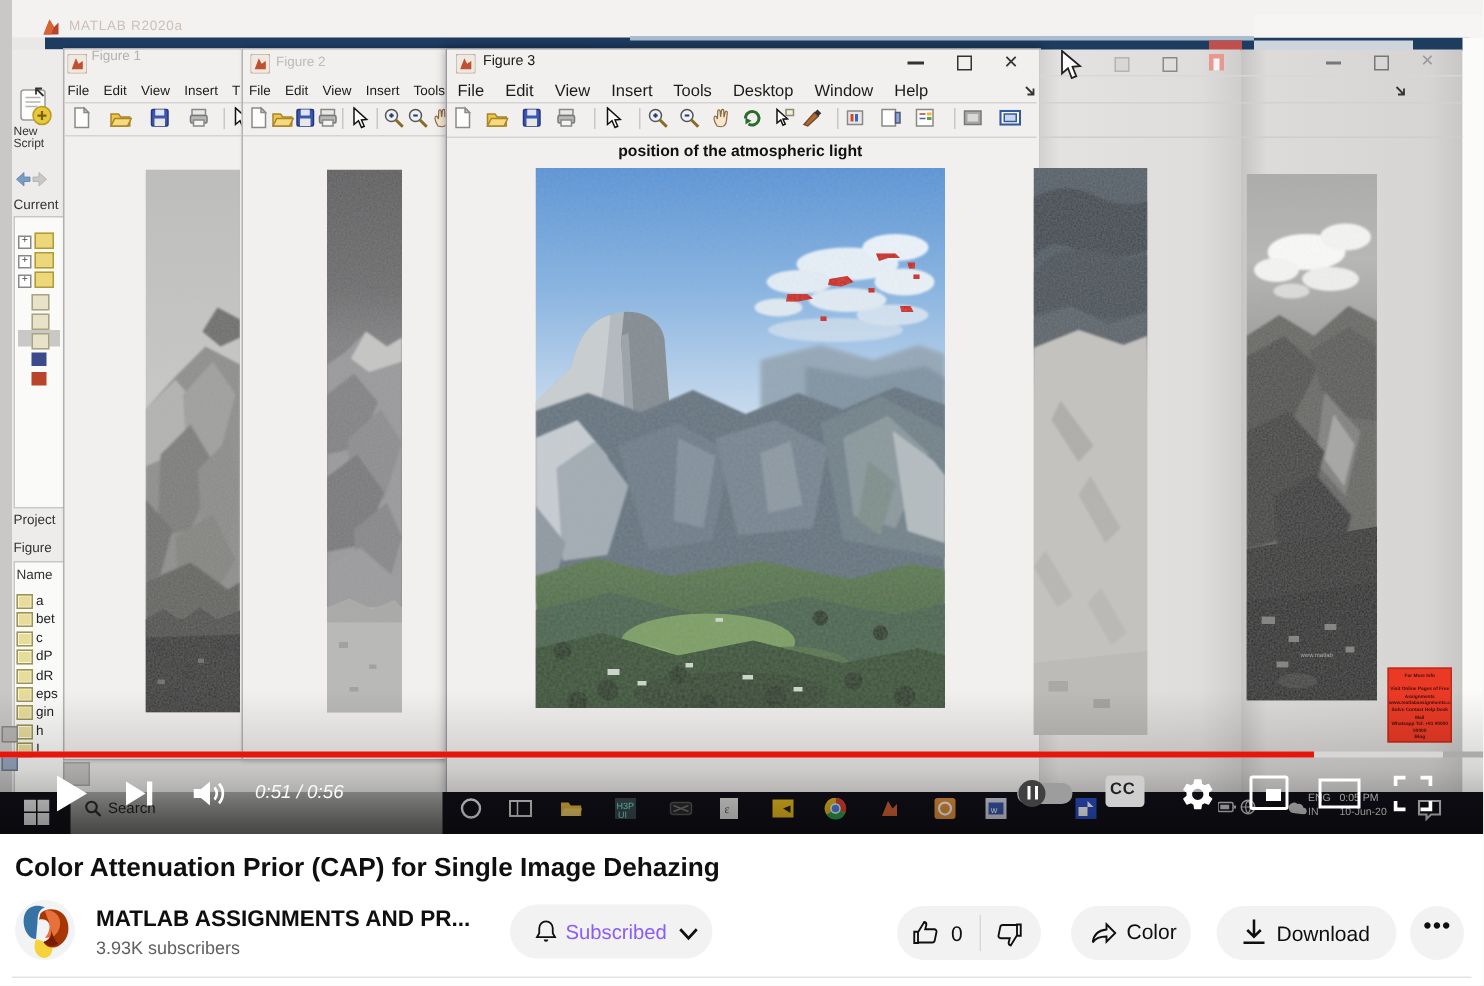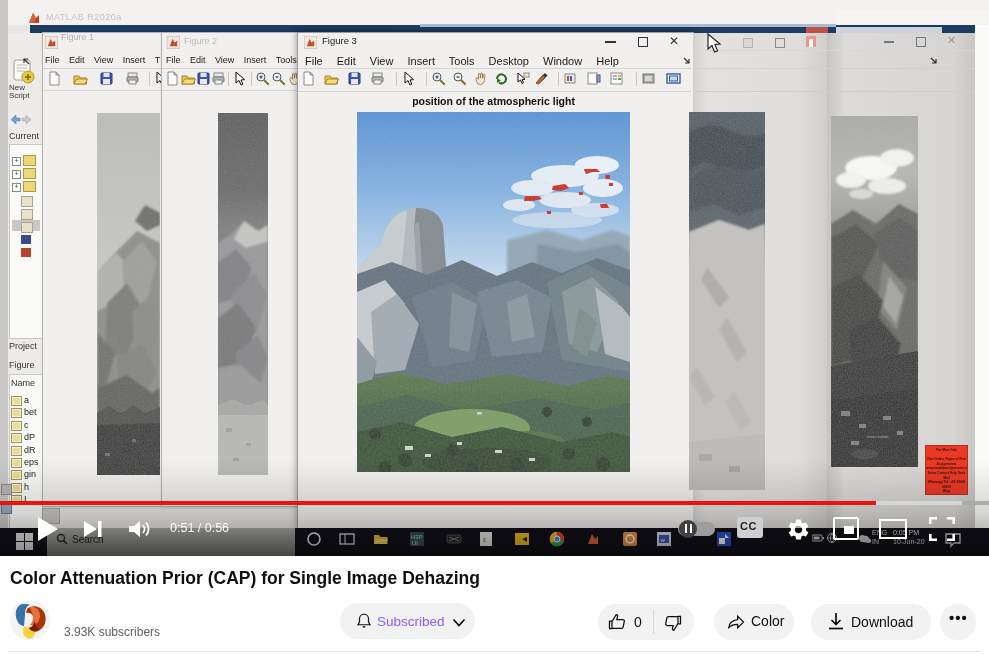--- a/index.html
+++ b/index.html
@@ -641,21 +641,21 @@
         <path d="M0 0 L20 12 L0 24 Z" fill="#fff"></path>
       </svg>
   <svg class="ab" style="left:84px;top:519px;" width="19" height="20" viewBox="0 0 19 20">
         <path d="M0 2 L13 10 L0 18 Z" fill="#fff"></path>
         <rect x="14" y="2" width="3.5" height="16" fill="#fff"></rect>
       </svg>
   <svg class="ab" style="left:129px;top:520px;" width="24" height="18" viewBox="0 0 24 18">
         <path d="M0 6 h5 l6-5 v16 l-6-5 h-5 z" fill="#fff"></path>
         <path d="M14 5 a6 6 0 0 1 0 8 M17 2.5 a9.5 9.5 0 0 1 0 13" fill="none" stroke="#fff" stroke-width="1.8"></path>
       </svg>
-  <div class="ab" style="left:170px;top:521px;font-size:12.5px;color:#fafafa;">0:51&nbsp;/&nbsp;0:56</div>
+  <div class="ab" style="left:170px;top:521px;font-size:12.5px;color:#fafafa;font-style:italic;">0:51&nbsp;/&nbsp;0:56</div>
 
   <div class="ab" style="left:678px;top:522px;width:37px;height:14px;border-radius:7px;background:#9d9d9d;"></div>
   <div class="ab" style="left:679px;top:520px;width:18px;height:18px;border-radius:50%;background:#404040;"></div>
   <div class="ab" style="left:684.5px;top:524px;width:2.6px;height:9px;background:#fff;"></div>
   <div class="ab" style="left:689.5px;top:524px;width:2.6px;height:9px;background:#fff;"></div>
   <div class="ab" style="left:737px;top:517px;width:26px;height:21px;background:#cfcfcf;border-radius:3px;"></div>
   <div class="ab" style="left:740px;top:520px;font-size:11px;font-weight:bold;color:#222;letter-spacing:.5px;">CC</div>
   <svg class="ab" style="left:786px;top:517px;" width="25" height="25" viewBox="0 0 24 24">
         <path fill="#fff" d="M19.14 12.94c.04-.3.06-.61.06-.94 0-.32-.02-.64-.07-.94l2.03-1.58a.49.49 0 0 0 .12-.61l-1.92-3.32a.49.49 0 0 0-.59-.22l-2.39.96c-.5-.38-1.03-.7-1.62-.94l-.36-2.54a.484.484 0 0 0-.48-.41h-3.84c-.24 0-.43.17-.47.41l-.36 2.54c-.59.24-1.13.57-1.62.94l-2.39-.96c-.22-.08-.47 0-.59.22L2.74 8.87c-.12.21-.08.47.12.61l2.03 1.58c-.05.3-.09.63-.09.94s.02.64.07.94l-2.03 1.58a.49.49 0 0 0-.12.61l1.92 3.32c.12.22.37.29.59.22l2.39-.96c.5.38 1.03.7 1.62.94l.36 2.54c.05.24.24.41.48.41h3.84c.24 0 .44-.17.47-.41l.36-2.54c.59-.24 1.13-.56 1.62-.94l2.39.96c.22.08.47 0 .59-.22l1.92-3.32c.12-.22.07-.47-.12-.61l-2.01-1.58zM12 15.6c-1.98 0-3.6-1.62-3.6-3.6s1.62-3.6 3.6-3.6 3.6 1.62 3.6 3.6-1.62 3.6-3.6 3.6z"></path>
       </svg>
@@ -676,20 +676,21 @@
   <div class="ab" style="left:10px;top:12px;font-size:17.5px;font-weight:bold;color:#0f0f0f;">Color Attenuation Prior (CAP) for Single Image Dehazing</div>
 
   <svg class="ab" style="left:10px;top:44px;" width="40" height="40" viewBox="0 0 40 40">
     <circle cx="20" cy="20" r="20" fill="#f2f3f5"></circle>
     <path d="M13 4 C7 5 5 11 6 17 C7 22 10 26 14 26 L15 15 C15 10 16 6 20 5 C18 4 15 3.7 13 4 Z" fill="#3672a4"></path>
     <path d="M14 26 C12 31 13 36 17 38 C21 40 25 37 25 32 L20 28 Z" fill="#f6d33c"></path>
     <path d="M17 9 C22 4 31 6 34 12 C37 18 36 26 30 30 C26 33 21 32 19 28 C23 27 25 23 24 19 C23 14 20 12 16 13 Z" fill="#a63603"></path>
     <path d="M20 7 C26 6 31 11 30 17 C29 23 25 26 20 25 C23 22 24 17 22 13 C21 10 20 8 20 7 Z" fill="#e8703a"></path>
     <path d="M24 19 C25 23 23 27 19 28 C21 31 26 32 29 29 C26 27 25 23 24 19 Z" fill="#7a1c02"></path>
   </svg>
+  <div class="ab" style="left:64px;top:48px;font-size:15px;font-weight:bold;color:#0f0f0f;">MATLAB ASSIGNMENTS AND PR...</div>
   <div class="ab" style="left:64px;top:69px;font-size:12px;color:#606060;">3.93K subscribers</div>
 
   <div class="ab" style="left:340px;top:47px;width:135px;height:36px;border-radius:18px;background:#f2f2f2;"></div>
   <svg class="ab" style="left:355px;top:56px;" width="18" height="18" viewBox="0 0 24 24">
         <path fill="none" stroke="#0f0f0f" stroke-width="1.6" d="M12 3 c-3.3 0-6 2.7-6 6 v4.5 L4 17 h16 l-2-3.5 V9 c0-3.3-2.7-6-6-6 z"></path>
         <path fill="#0f0f0f" d="M10 19 a2 2 0 0 0 4 0 z"></path>
       </svg>
   <div class="ab" style="left:377px;top:58px;font-size:13.5px;color:#8b5cf6;">Subscribed</div>
   <svg class="ab" style="left:452px;top:62px;" width="14" height="10" viewBox="0 0 14 10">
         <path d="M1.5 1.5 L7 7.5 L12.5 1.5" fill="none" stroke="#0f0f0f" stroke-width="1.8"></path>

